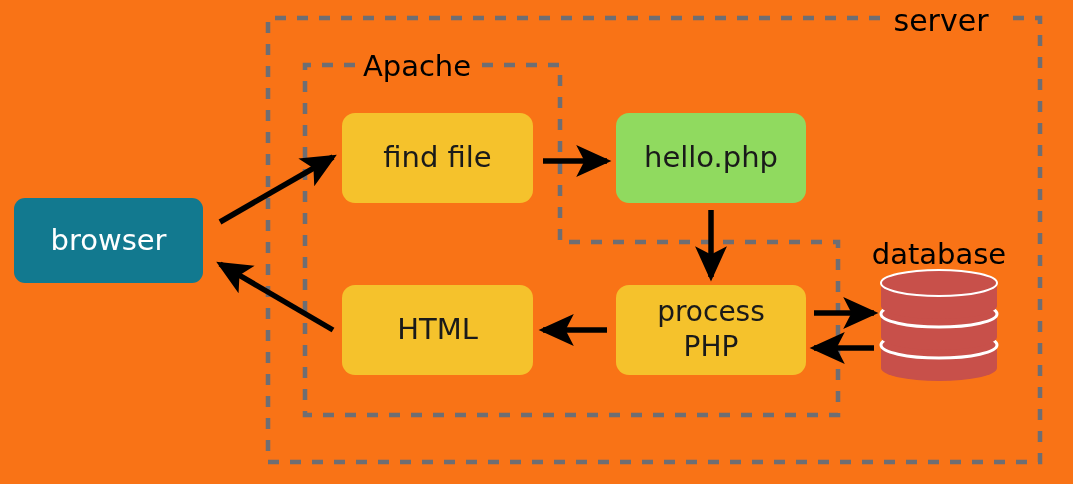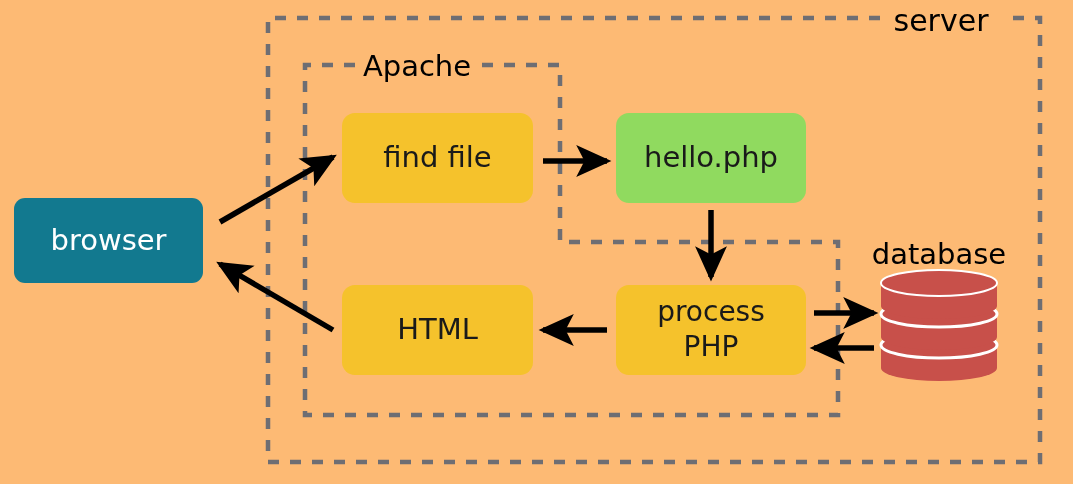--- a/index.html
+++ b/index.html
@@ -8,21 +8,21 @@
     padding: 0;
     background: #ffffff;
   }
   body {
     font-family: "DejaVu Sans", sans-serif;
   }
   #canvas {
     position: relative;
     width: 1073px;
     height: 484px;
-    background: #fdba74;
+    background: #f97316;
     overflow: hidden;
   }
   #diagram-svg {
     position: absolute;
     left: 0;
     top: 0;
     width: 1073px;
     height: 484px;
   }
   .box-label {

